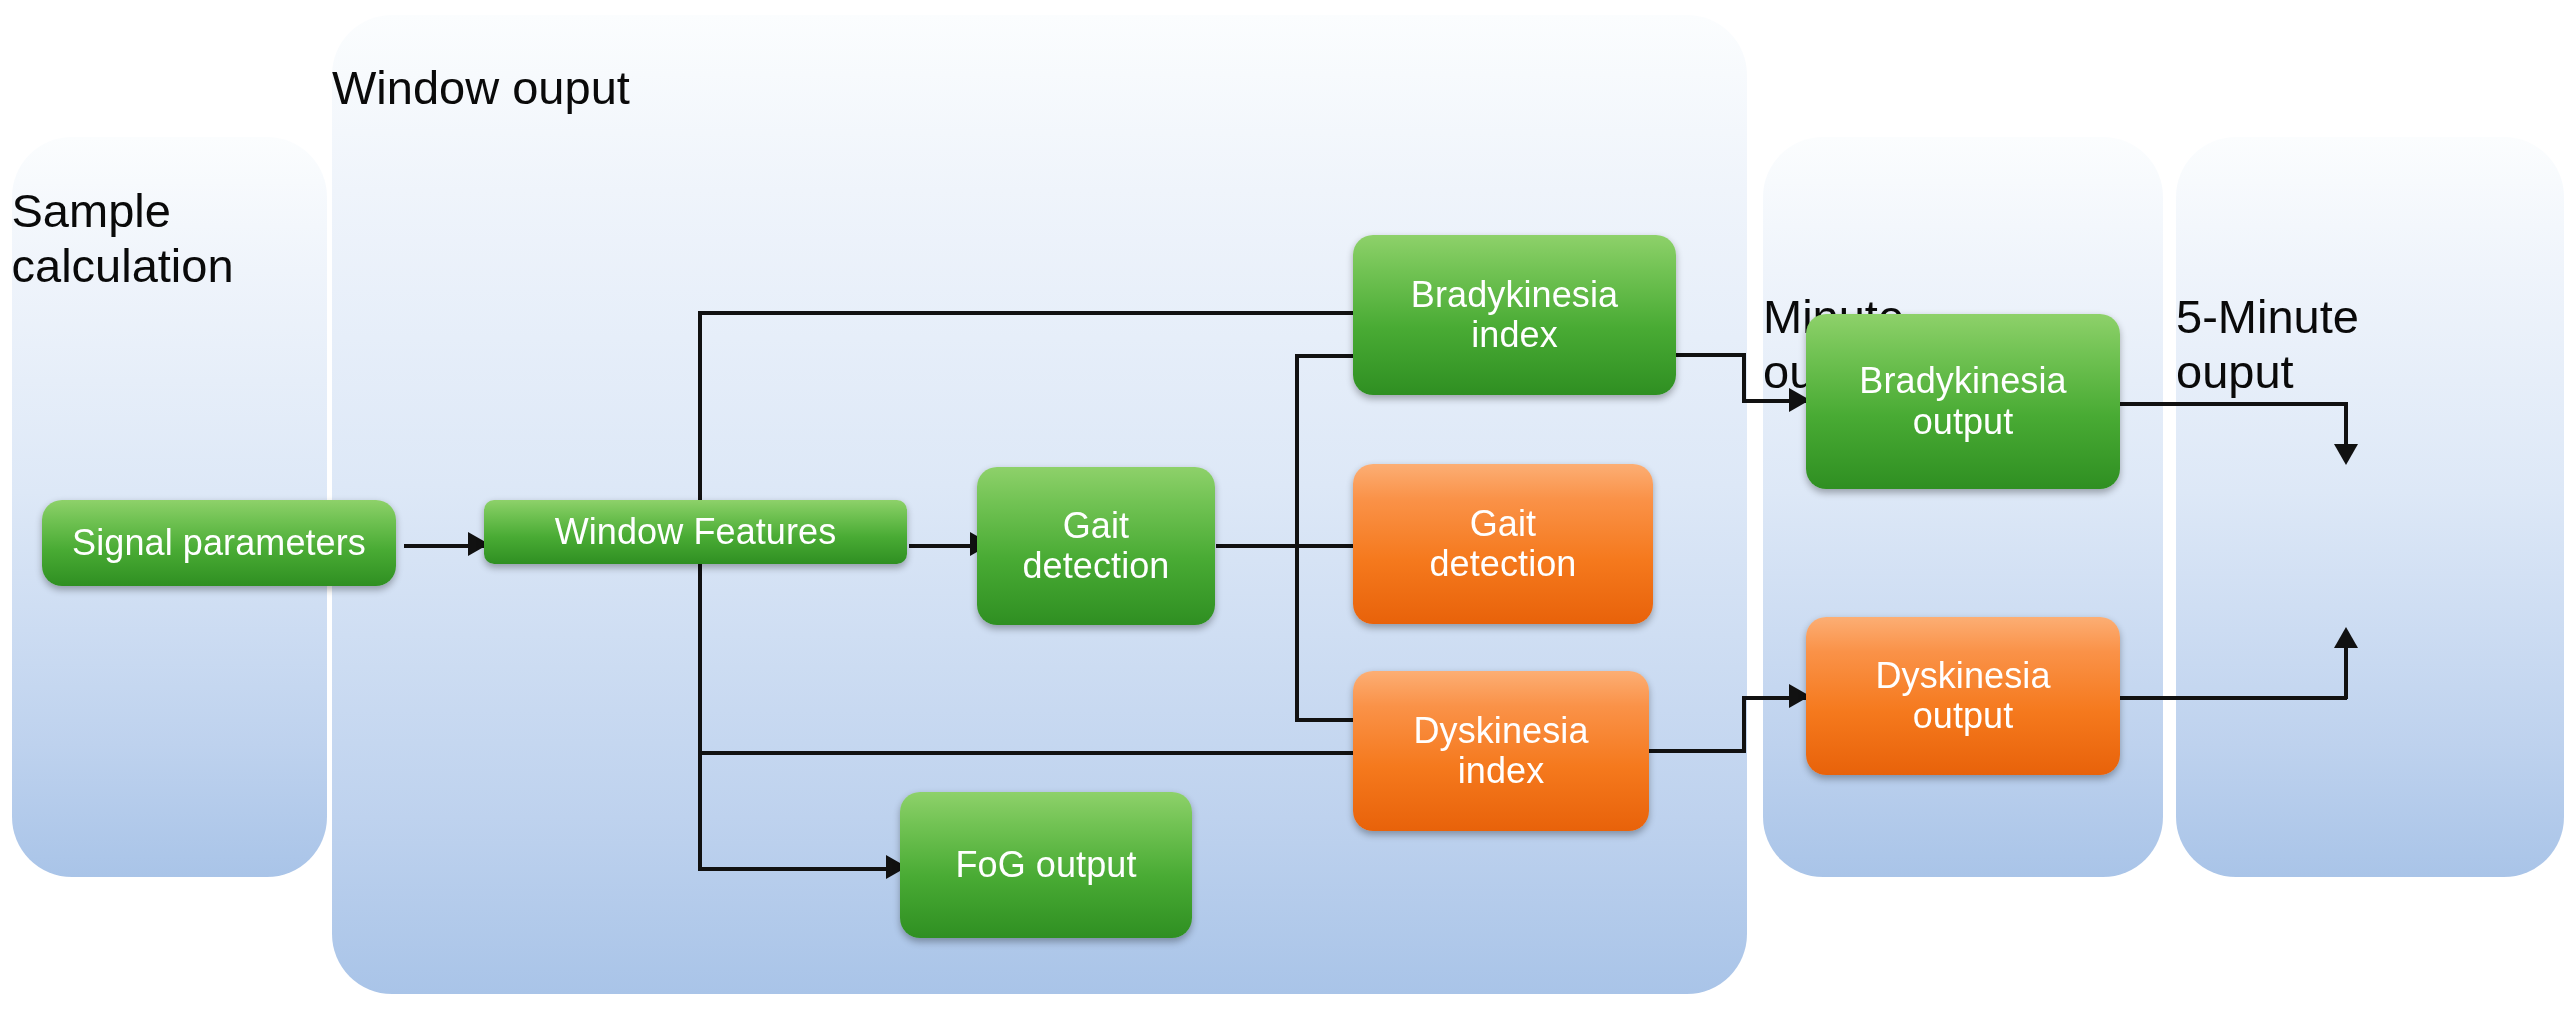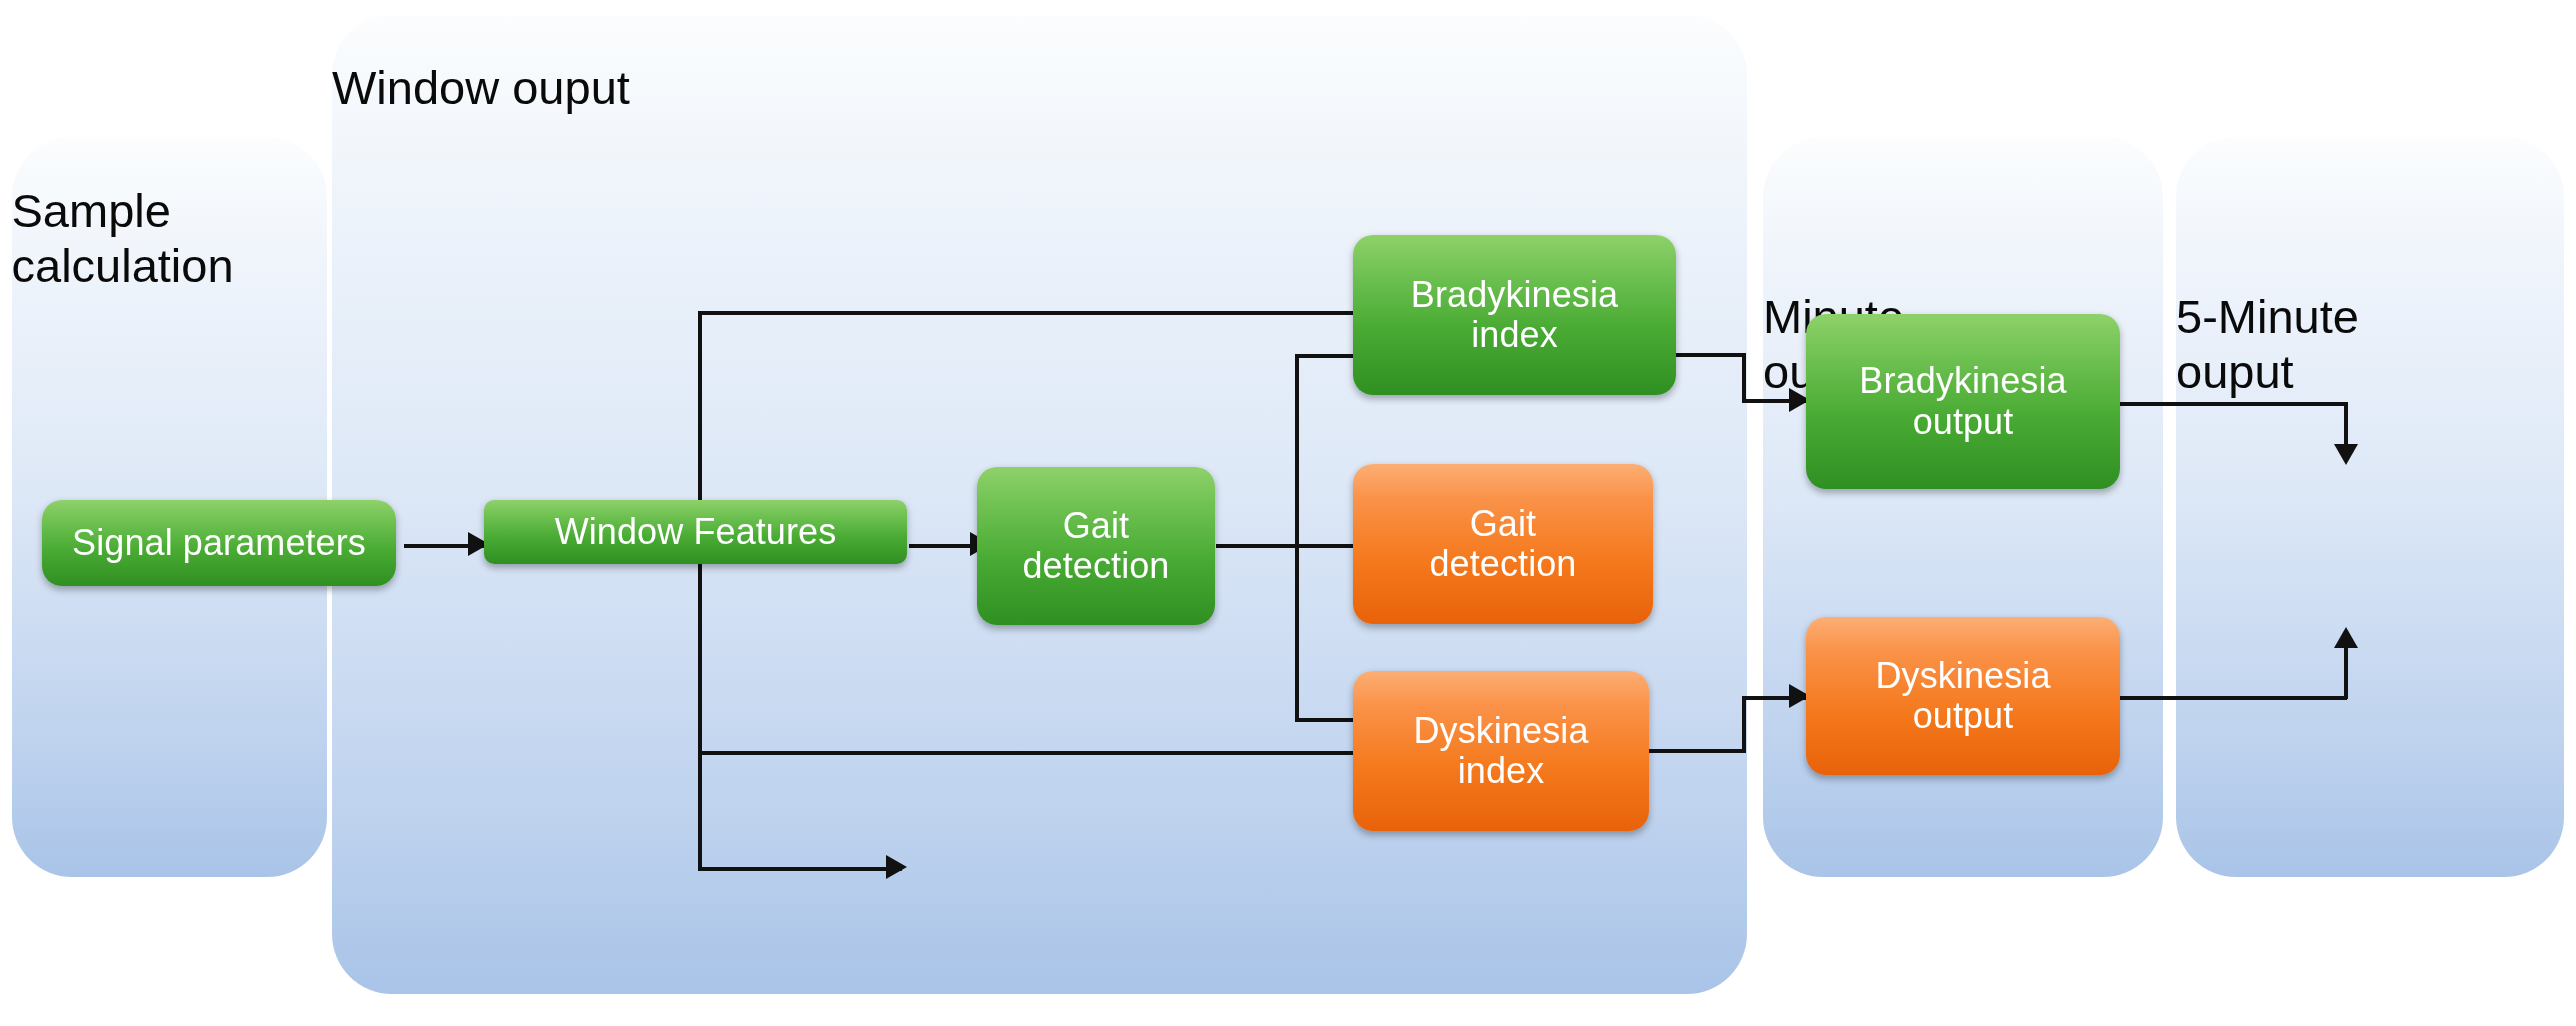--- a/index.html
+++ b/index.html
@@ -120,20 +120,23 @@
   <div class="node orange" style="left:1353px;top:464px;width:300px;height:160px;">
     <span>Gait
 detection</span>
   </div>
 
   <div class="node orange" style="left:1353px;top:671px;width:296px;height:160px;">
     <span>Dyskinesia
 index</span>
   </div>
 
+  <div class="node green" style="left:900px;top:792px;width:292px;height:146px;">
+    <span>FoG output</span>
+  </div>
 
   <div class="node green" style="left:1806px;top:314px;width:314px;height:175px;">
     <span>Bradykinesia
 output</span>
   </div>
 
   <div class="node orange" style="left:1806px;top:617px;width:314px;height:158px;">
     <span>Dyskinesia
 output</span>
   </div>

